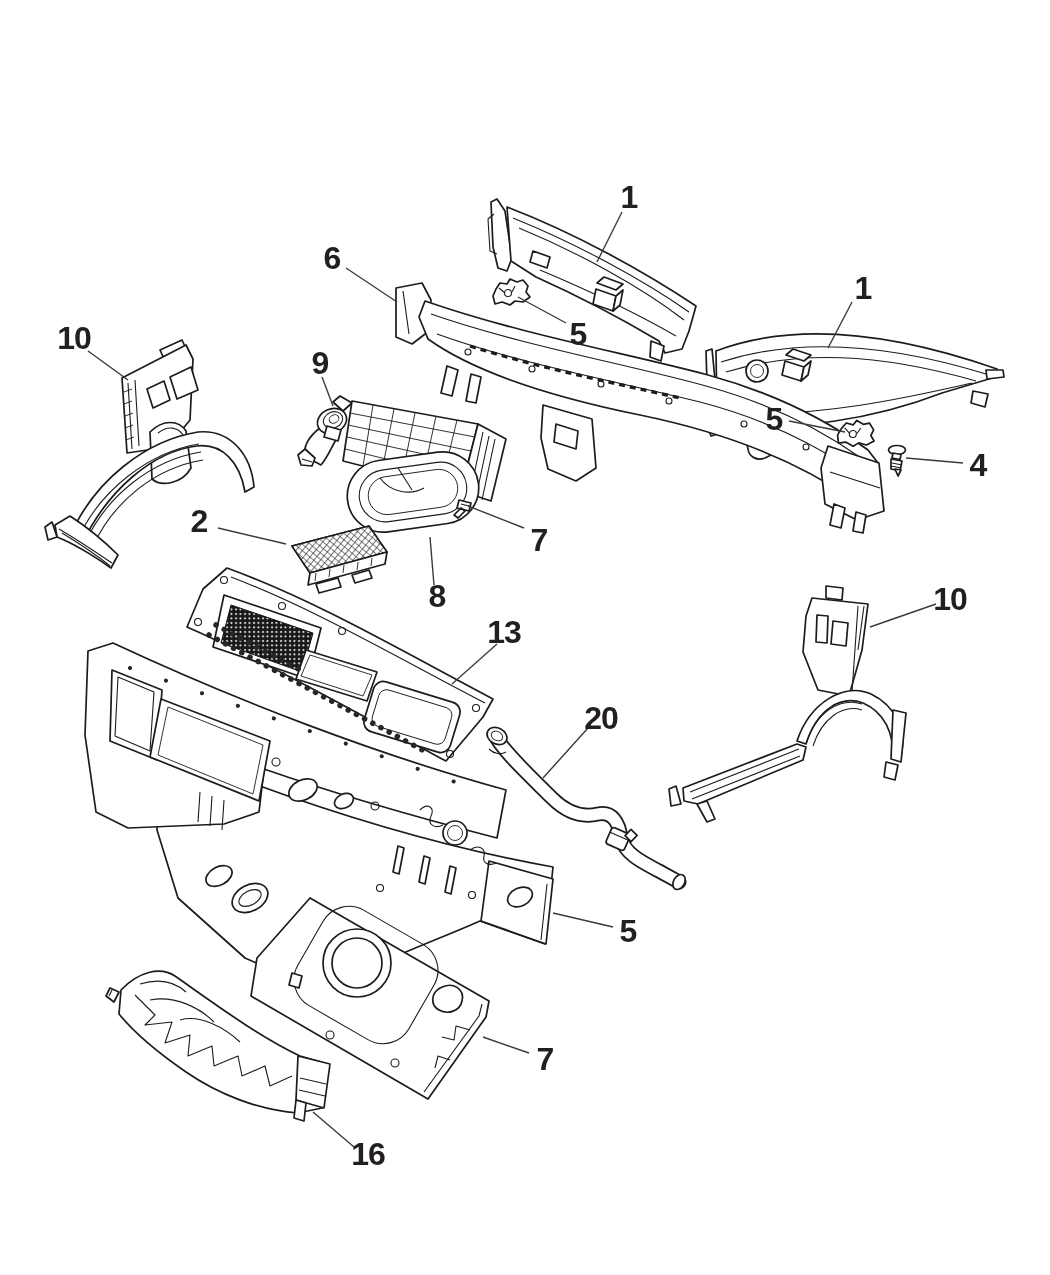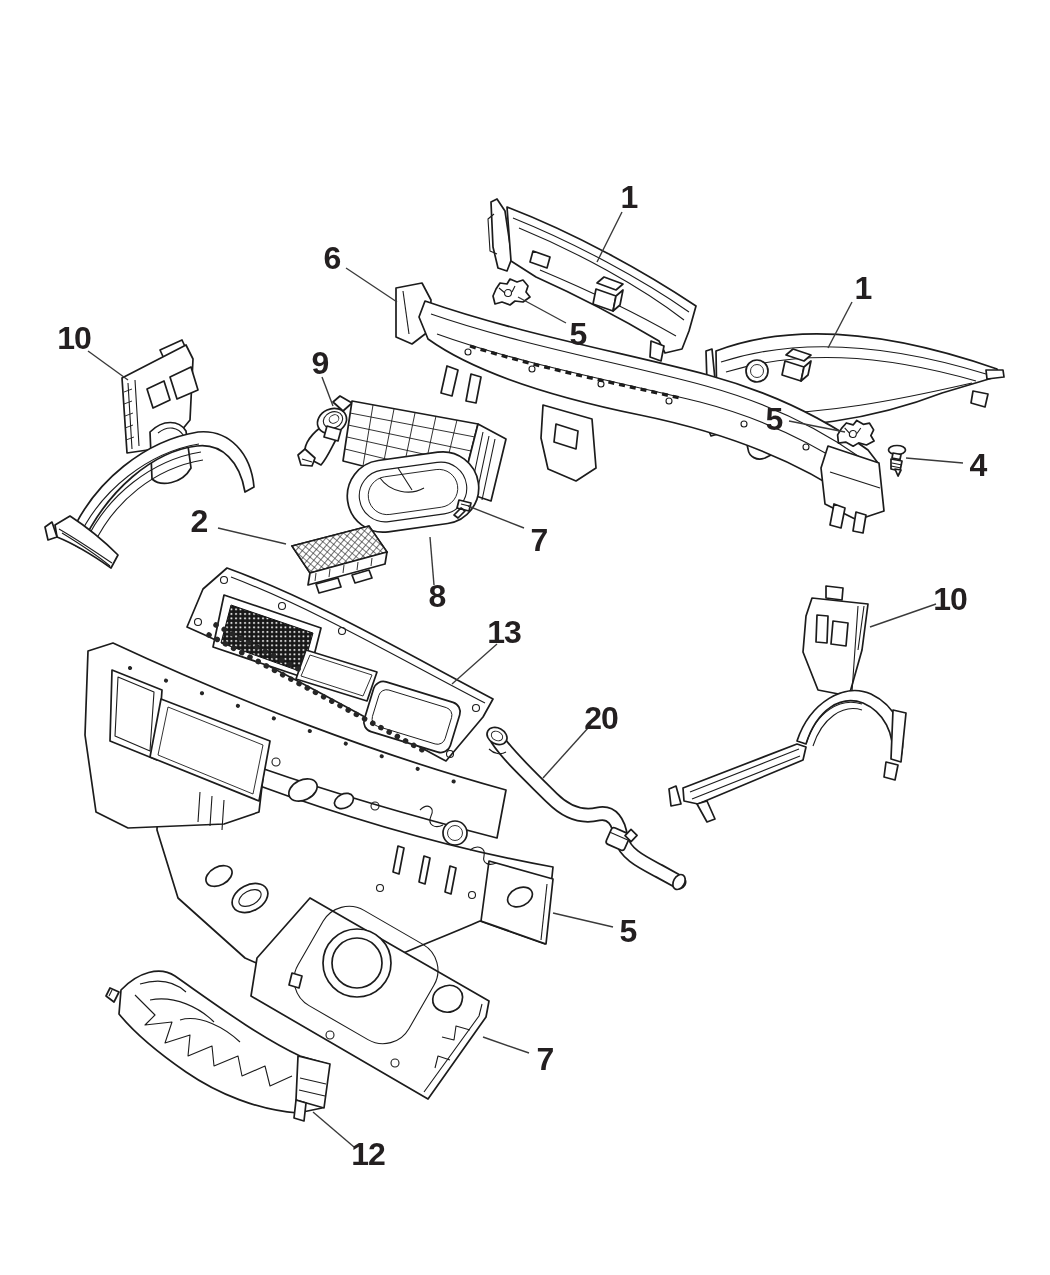--- a/index.html
+++ b/index.html
@@ -314,14 +314,14 @@
   <div class="callout" style="left:539px;top:540px">7</div>
   <div class="callout" style="left:437px;top:596px">8</div>
   <div class="callout" style="left:320px;top:363px">9</div>
   <div class="callout" style="left:74px;top:338px">10</div>
   <div class="callout" style="left:950px;top:599px">10</div>
   <div class="callout" style="left:199px;top:521px">2</div>
   <div class="callout" style="left:504px;top:632px">13</div>
   <div class="callout" style="left:601px;top:718px">20</div>
   <div class="callout" style="left:628px;top:931px">5</div>
   <div class="callout" style="left:545px;top:1059px">7</div>
-  <div class="callout" style="left:368px;top:1154px">12</div>
+  <div class="callout" style="left:368px;top:1154px">16</div>
 </div>
 
 </body></html>

